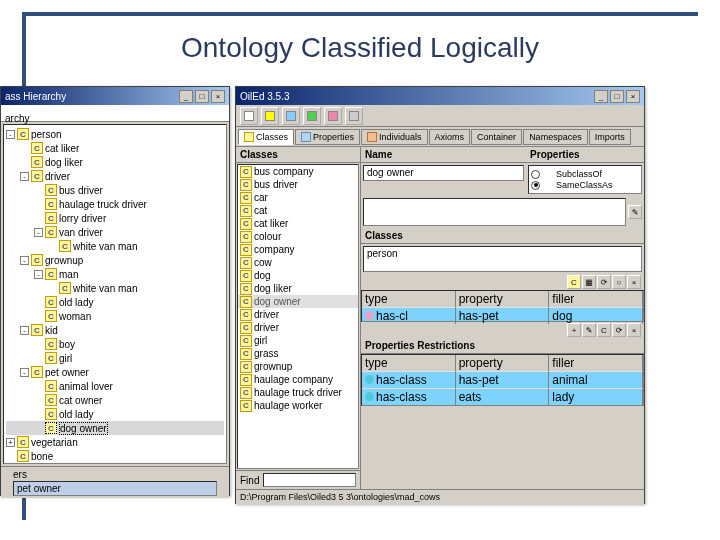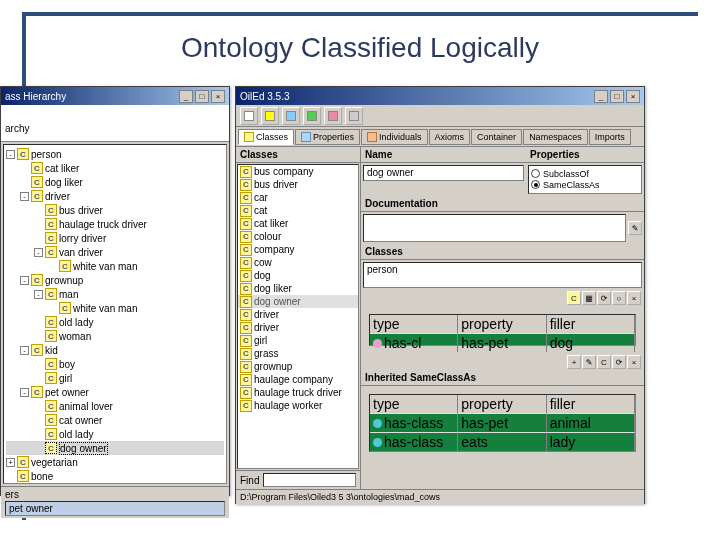--- a/index.html
+++ b/index.html
@@ -6,54 +6,54 @@
 body { width: 720px; height: 540px; background: #fff; position: relative; overflow: hidden; }
 .slide-frame { position: absolute; top: 12px; left: 22px; width: 676px; height: 508px; border-top: 4px solid #2d4f7a; border-left: 4px solid #2d4f7a; }
 .title { position: absolute; top: 32px; left: 0; width: 100%; text-align: center; font-size: 28px; color: #2b3a5e; font-weight: normal; }
 .app-area { position: absolute; top: 86px; left: 0; width: 700px; height: 420px; }
 .win { position: absolute; background: #d4d0c8; border: 1px solid #404040; box-shadow: 1px 1px 3px rgba(0,0,0,.3); }
 .win-left { left: 0; top: 0; width: 230px; height: 410px; }
 .win-right { left: 235px; top: 0; width: 410px; height: 418px; }
 .titlebar { height: 18px; background: linear-gradient(to right,#0a246a,#a6caf0); color: #fff; font-size: 10px; display: flex; align-items: center; padding: 8px 4px; justify-content: space-between; }
 .tb-btns { display: flex; gap: 2px; }
 .tb-btn { width: 14px; height: 13px; background: #d4d0c8; border: 1px solid #808080; font-size: 8px; color: #000; display: flex; align-items: center; justify-content: center; }
-.sub-title { height: 15px; background: #fff; font-size: 10px; padding: 18px 4px; border-bottom: 1px solid #808080; }
+.sub-title { height: 15px; background: #fff; font-size: 10px; padding: 8px 4px; border-bottom: 1px solid #808080; }
 .tree-area { background: #fff; height: 340px; overflow: hidden; font-size: 10px; padding: 2px; border: 1px inset #808080; margin: 2px; }
 .tree-row { white-space: nowrap; display: flex; align-items: center; height: 14px; }
 .expander { width: 9px; height: 9px; border: 1px solid #808080; display: inline-flex; align-items: center; justify-content: center; font-size: 7px; margin-right: 2px; background: #fff; color: #000; line-height: 1; }
 .c-icon { width: 12px; height: 12px; background: #fff59d; border: 1px solid #c0a000; display: inline-flex; align-items: center; justify-content: center; font-size: 8px; margin-right: 2px; color: #555; font-weight: bold; }
 .tree-row.selected { background: #d8d8d8; }
 .tree-row.selected span { border: 1px dotted #000; }
-.footer-sec { font-size: 10px; padding: 2px 4px; border-top: 1px solid #808080; background: #d4d0c8; }
+.footer-sec { font-size: 10px; padding: 2px 12px; border-top: 1px solid #808080; background: #d4d0c8; }
 .footer-row { background: #fff; border: 1px inset #808080; padding: 1px 3px; margin-top: 1px; font-size: 10px; }
 .highlight { background: #bfcfe8; }
 .menubar { height: 16px; font-size: 10px; display: flex; gap: 10px; padding: 1px 6px; border-bottom: 1px solid #808080; }
 .toolbar { height: 22px; display: flex; align-items: center; gap: 3px; padding: 1px 4px; border-bottom: 1px solid #808080; }
 .tbtn { width: 18px; height: 18px; background: #d4d0c8; border: 1px outset #fff; display: flex; align-items: center; justify-content: center; font-size: 10px; }
 .tabbar { height: 20px; display: flex; align-items: center; font-size: 9px; border-bottom: 1px solid #808080; padding: 0 2px; gap: 1px; background: #d4d0c8; }
 .tab { padding: 2px 5px; border: 1px solid #808080; background: #d4d0c8; display: flex; align-items: center; gap: 2px; }
 .tab.active { background: #fff; border-bottom: 1px solid #fff; }
 .tab-icon-y { width: 10px; height: 10px; background: #fff59d; border: 1px solid #c0a000; }
 .tab-icon-b { width: 10px; height: 10px; background: #b3d4f0; border: 1px solid #6090c0; }
 .tab-icon-o { width: 10px; height: 10px; background: #f5bd8f; border: 1px solid #c07030; }
 .right-body { display: flex; height: 342px; }
 .col-left { width: 125px; border-right: 1px solid #808080; display: flex; flex-direction: column; }
 .col-right { flex: 1; display: flex; flex-direction: column; }
 .section-head { font-size: 10px; font-weight: bold; padding: 2px 4px; background: #d4d0c8; border-bottom: 1px solid #808080; }
 .list-box { background: #fff; flex: 1; font-size: 10px; overflow: hidden; border: 1px inset #808080; margin: 1px; }
 .list-row { display: flex; align-items: center; height: 13px; padding: 0 2px; }
 .list-row.sel { background: #e0e0e0; color: #555; }
 .input-line { background: #fff; border: 1px inset #808080; margin: 2px; padding: 1px 3px; font-size: 10px; height: 16px; }
 .prop-box { margin: 2px; background: #fff; border: 1px inset #808080; padding: 2px; font-size: 9px; }
-.radio-row { display: flex; align-items: flex-start; gap: 3px; margin: 1px 0; }
+.radio-row { display: flex; align-items: center; gap: 16px; margin: 1px 0; }
 .radio { width: 9px; height: 9px; border: 1px solid #404040; border-radius: 50%; background: #fff; display: flex; align-items: center; justify-content: center; }
 .radio.checked::after { content: ''; width: 4px; height: 4px; background: #000; border-radius: 50%; }
 .tiny-btn { width: 14px; height: 14px; background: #d4d0c8; border: 1px outset #fff; font-size: 8px; display: inline-flex; align-items: center; justify-content: center; }
 .tiny-toolbar { display: flex; gap: 1px; justify-content: flex-end; padding: 1px 3px; }
-.restr-table { background: #15803d; border: 1px inset #808080; margin: 8px; font-size: 14px; }
+.restr-table { background: #7dd3fc; border: 1px inset #808080; margin: 0; font-size: 12px; }
 .restr-head { display: flex; background: #d4d0c8; }
 .restr-cell { flex: 1; padding: 1px 3px; border-right: 1px solid #808080; }
 .restr-row { display: flex; }
 .restr-row .restr-cell { border-top: 1px solid #e0e0e0; }
 .circ-icon { width: 9px; height: 9px; background: #4ec9d9; border-radius: 50%; display: inline-block; margin-right: 2px; }
 .circ-icon.p { background: #e8a0c8; }
 .find-bar { display: flex; align-items: center; font-size: 10px; padding: 2px 4px; border-top: 1px solid #808080; gap: 4px; }
 .find-input { flex: 1; background: #fff; border: 1px inset #808080; height: 14px; }
 .status-bar { font-size: 9px; padding: 2px 4px; border-top: 1px solid #808080; background: #d4d0c8; }
 </style>
@@ -358,21 +358,20 @@
                   <div class="radio"></div>
                   <span>SubclassOf</span>
                 </div>
               <div class="radio-row">
                   <div class="radio checked"></div>
                   <span>SameClassAs</span>
                 </div>
             </div>
           </div>
         </div>
-        <div class="section-head">Documentation</div>
         <div style="display:flex;align-items:center;margin:2px;gap:2px;">
           <div style="flex:1;height:28px;background:#fff;border:1px inset #808080"></div>
           <div class="tiny-btn">✎</div>
         </div>
         <div class="section-head">Classes</div>
         <div class="input-line" style="height:26px">person</div>
         <div class="tiny-toolbar">
           <div class="tiny-btn" style="background:#fff59d">C</div>
           <div class="tiny-btn">▦</div>
           <div class="tiny-btn">⟳</div>
@@ -391,21 +390,21 @@
             <div class="restr-cell">dog</div>
           </div>
         </div>
         <div class="tiny-toolbar">
           <div class="tiny-btn">+</div>
           <div class="tiny-btn">✎</div>
           <div class="tiny-btn">C</div>
           <div class="tiny-btn">⟳</div>
           <div class="tiny-btn">×</div>
         </div>
-        <div class="section-head">Inherited SameClassAs</div>
+        <div class="section-head">Properties Restrictions</div>
         <div class="restr-table" id="inh-table">
           <div class="restr-head">
             <div class="restr-cell">type</div>
             <div class="restr-cell">property</div>
             <div class="restr-cell">filler</div>
           </div>
         <div class="restr-row">
               <div class="restr-cell"><span class="circ-icon"></span>has-class</div>
               <div class="restr-cell">has-pet</div>
               <div class="restr-cell">animal</div>

